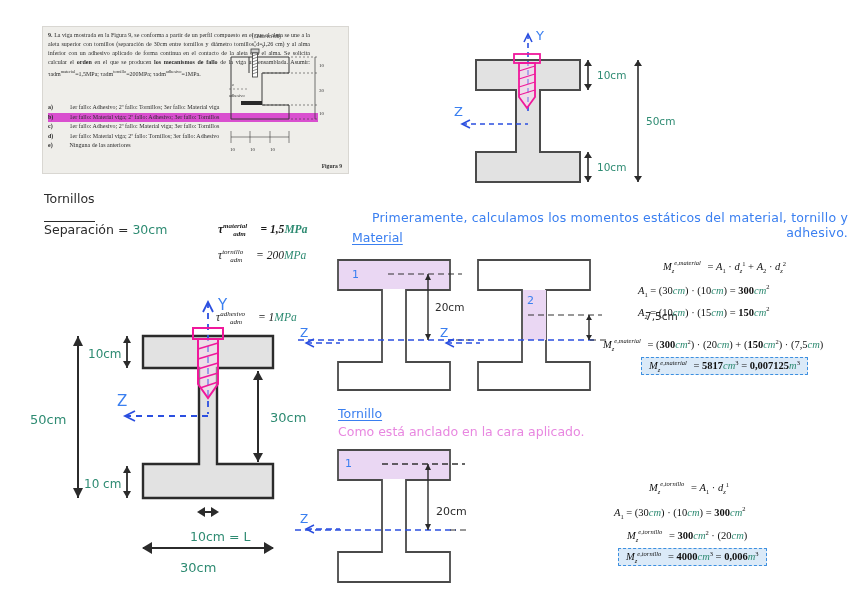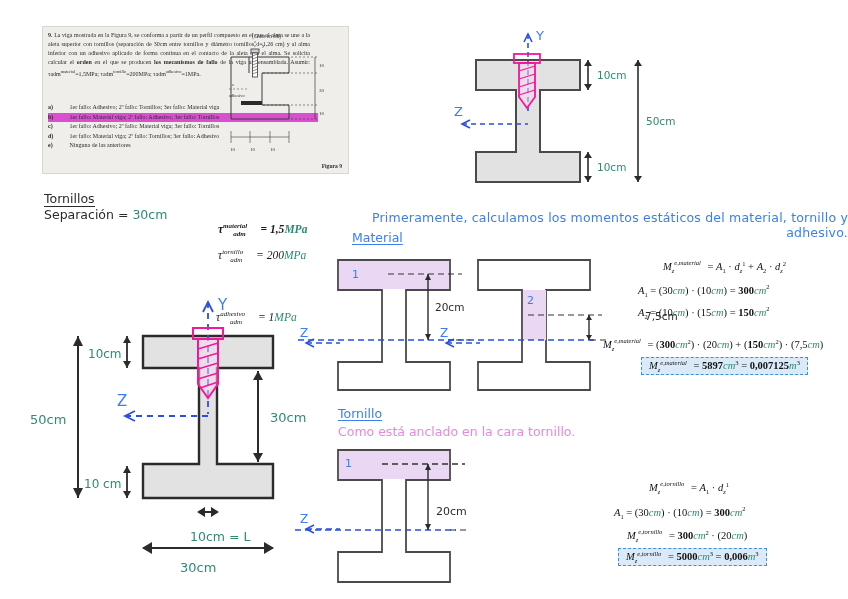--- a/index.html
+++ b/index.html
@@ -47,21 +47,21 @@
   
   .hw{font-family:"DejaVu Sans", sans-serif;}
   .blue{color:#3a7ff0;}
   .pink{color:#e887e0;}
   .green{color:#2e8b72;}
   .dark{color:#2b2b2b;}
   .ul{text-decoration:underline;text-underline-offset:2px;}
 
   
   #lblk{left:44px;top:188px;width:170px;}
-  #lblk .l1{font-size:12.5px;color:#2b2b2b;display:inline-block;border-bottom:1.6px solid #2b2b2b;padding-bottom:0;}
+  #lblk .l1{font-size:12.5px;color:#2b2b2b;display:inline-block;border-bottom:1.6px solid #2b2b2b;padding-bottom:15px;}
   #lblk .l2{margin-top:0;font-size:12.5px;}
   #lblk .l3{margin-top:3px;font-size:12.5px;}
 
   
   .tau{position:absolute;font-family:"Liberation Serif", serif;font-style:italic;font-size:11.5px;color:#1a1a1a;white-space:nowrap;}
   .tau .sup{font-size:7px;vertical-align:super;font-style:italic;}
   .tau .sb{font-size:7px;vertical-align:sub;font-style:italic;}
   .tau .u{font-style:italic;color:#2e8b72;}
 
   
@@ -311,26 +311,26 @@
 </div>
 
 <div class="mth" style="left:603px;top:337px;">
   <i>M</i><span class="sbb"><i>z</i></span><span class="sp"><i>e,material</i></span>
   <span style="margin-left:4px;">= (<b>300</b><span class="un"><i>cm</i></span><span class="sp">2</span>) · (20<span class="un"><i>cm</i></span>) + (<b>150</b><span class="un"><i>cm</i></span><span class="sp">2</span>) · (7,5<span class="un"><i>cm</i></span>)</span>
 </div>
 
 <div class="mth" style="left:641px;top:358px;">
   <span class="boxed">
     <i>M</i><span class="sbb"><i>z</i></span><span class="sp"><i>e,material</i></span>
-    <span style="margin-left:4px;">= <b>5897</b><span class="un"><i>cm</i></span><span class="sp">3</span> = <b>0,007125</b><span class="un"><i>m</i></span><span class="sp">3</span></span>
+    <span style="margin-left:4px;">= <b>5817</b><span class="un"><i>cm</i></span><span class="sp">3</span> = <b>0,007125</b><span class="un"><i>m</i></span><span class="sp">3</span></span>
   </span>
 </div>
 
 <div class="abs hw blue ul" style="left:338px;top:406px;font-size:12.5px;">Tornillo</div>
-<div class="abs hw pink" style="left:338px;top:424px;font-size:12.5px;">Como está anclado en la cara tornillo.</div>
+<div class="abs hw pink" style="left:338px;top:424px;font-size:12.5px;">Como está anclado en la cara aplicado.</div>
 
 <svg class="abs" style="left:330px;top:442px;" width="140" height="150" viewBox="0 0 140 150">
   <path d="M8 8 L120 8 L120 38 L76 38 L76 110 L120 110 L120 140 L8 140 L8 110 L52 110 L52 38 L8 38 Z" fill="#ffffff" stroke="#4a4a4a" stroke-width="1.8"></path>
   <rect x="9" y="9" width="110" height="28" fill="#ead7f3"></rect>
   <text x="15" y="25" fill="#3a7ff0" font-size="11" font-family="'DejaVu Sans',sans-serif">1</text>
   <line x1="52" y1="22" x2="135" y2="22" stroke="#333" stroke-width="1.3" stroke-dasharray="6,4"></line>
   <line x1="-35" y1="88" x2="126" y2="88" stroke="#2b4fe0" stroke-width="1.4" stroke-dasharray="6,4"></line>
   <line x1="120" y1="88" x2="140" y2="88" stroke="#333" stroke-width="1.2" stroke-dasharray="6,4"></line>
   <g>
     <line x1="98" y1="22" x2="98" y2="88" stroke="#2b2b2b" stroke-width="1.4"></line>
@@ -354,21 +354,21 @@
 <div class="mth" style="left:614px;top:505px;">
   <i>A</i><span class="sbb">1</span> = (30<span class="un"><i>cm</i></span>) · (10<span class="un"><i>cm</i></span>) = <b>300</b><span class="un"><i>cm</i></span><span class="sp">2</span>
 </div>
 <div class="mth" style="left:627px;top:528px;">
   <i>M</i><span class="sbb"><i>z</i></span><span class="sp"><i>e,tornillo</i></span>
   <span style="margin-left:4px;">= <b>300</b><span class="un"><i>cm</i></span><span class="sp">2</span> · (20<span class="un"><i>cm</i></span>)</span>
 </div>
 <div class="mth" style="left:618px;top:549px;">
   <span class="boxed">
     <i>M</i><span class="sbb"><i>z</i></span><span class="sp"><i>e,tornillo</i></span>
-    <span style="margin-left:4px;">= <b>5000</b><span class="un"><i>cm</i></span><span class="sp">3</span> = <b>0,006</b><span class="un"><i>m</i></span><span class="sp">3</span></span>
+    <span style="margin-left:4px;">= <b>4000</b><span class="un"><i>cm</i></span><span class="sp">3</span> = <b>0,006</b><span class="un"><i>m</i></span><span class="sp">3</span></span>
   </span>
 </div>
 
 <svg class="abs" style="left:30px;top:296px;" width="320" height="300" viewBox="0 0 320 300">
 
   <path d="M113 40 L243 40 L243 72 L187 72 L187 168 L243 168 L243 202 L113 202 L113 168 L169 168 L169 72 L113 72 Z" fill="#e2e2e2" stroke="#2b2b2b" stroke-width="2.4"></path>
 
   <line x1="178" y1="6" x2="178" y2="118" stroke="#2b4fe0" stroke-width="1.8" stroke-dasharray="6,5"></line>
   <path d="M173 16 L178 6 L183 16" fill="none" stroke="#2b4fe0" stroke-width="1.8"></path>
   <text x="188" y="14" fill="#3a7ff0" font-size="15" font-family="'DejaVu Sans',sans-serif">Y</text>

